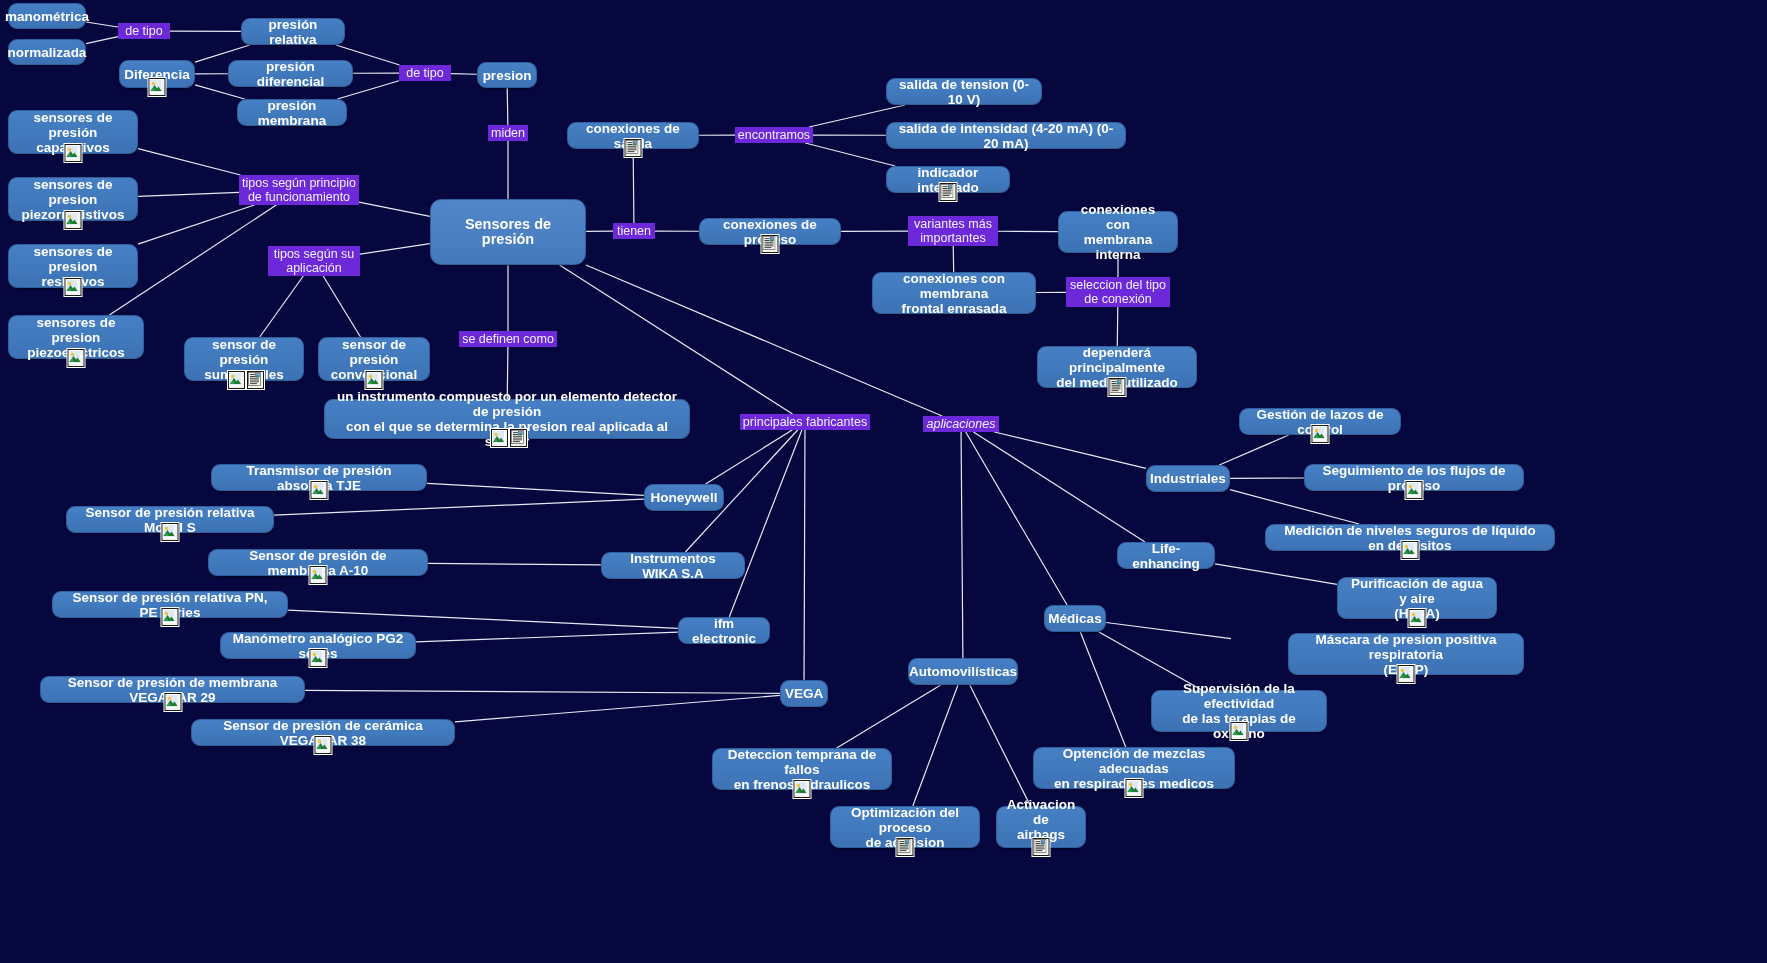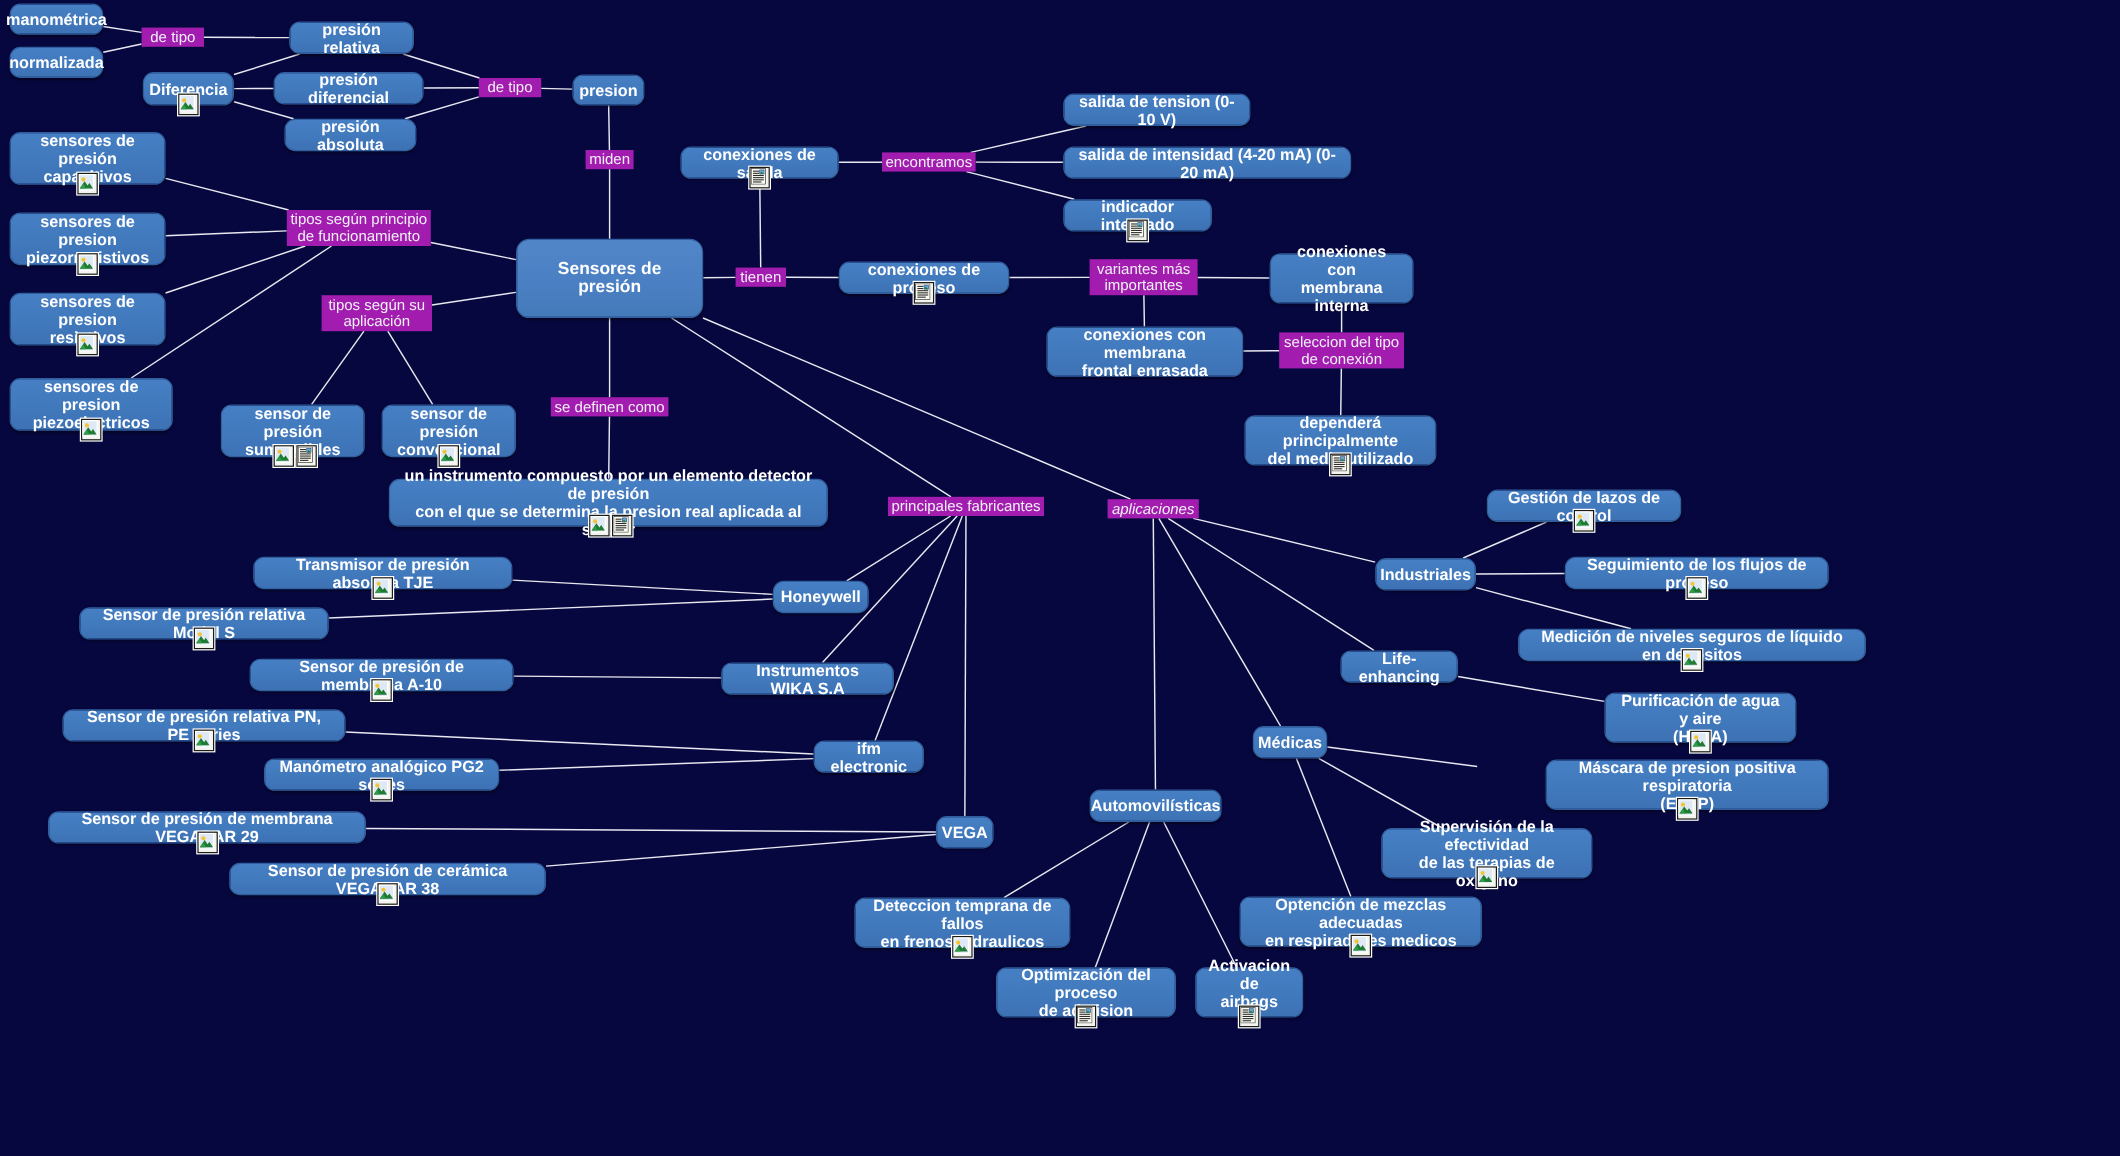--- a/index.html
+++ b/index.html
@@ -30,21 +30,21 @@
   }
   .node.central{
     background:linear-gradient(180deg,#5186c9 0%,#4a80c3 60%,#447ab9 100%);
     border-radius:11px;
     font-size:14.5px;
   }
   .linklabel{
     position:absolute;color:#f0f0f6;font-size:12.5px;line-height:14px;
     font-weight:normal;text-align:center;white-space:pre-line;
     display:flex;align-items:center;justify-content:center;
-    background:#a21caf;
+    background:#6d28d9;
   }
   .nicon{
     position:absolute;
     width:15px;height:16px;
     left:50%;transform:translateX(-50%);
     bottom:-9px;
     background:#f4f4ee;
     border:1px solid #1b1b1b;
     box-shadow:0 0 0 1px #ffffff;
     overflow:hidden;
@@ -124,21 +124,21 @@
     <div class="node" style="left: 8px; top: 39px; width: 78px; height: 26px;"><span>normalizada</span></div>
     <div class="node" style="left: 241px; top: 18px; width: 104px; height: 27px;"><span>presión relativa</span></div>
     <div class="node" style="left: 119px; top: 60px; width: 76px; height: 28px;"><span>Diferencia</span><span class="nicon"><svg width="13" height="14" viewBox="0 0 13 14">
           <rect x="0" y="0" width="13" height="14" fill="#ffffff"></rect>
           <rect x="1" y="1" width="11" height="12" fill="#dfe9f5"></rect>
           <circle cx="4" cy="4.5" r="1.7" fill="#f2c430"></circle>
           <path d="M1 12 L5 6 L7.5 9.5 L9 7.5 L12 12 Z" fill="#1f7a32"></path>
           <path d="M1 12 L4 8 L6 12 Z" fill="#2e9c46"></path>
         </svg></span></div>
     <div class="node" style="left: 228px; top: 60px; width: 125px; height: 27px;"><span>presión diferencial</span></div>
-    <div class="node" style="left: 237px; top: 99px; width: 110px; height: 27px;"><span>presión absoluta</span></div>
+    <div class="node" style="left: 237px; top: 99px; width: 110px; height: 27px;"><span>presión membrana</span></div>
     <div class="node" style="left: 477px; top: 62px; width: 60px; height: 26px;"><span>presion</span></div>
     <div class="node" style="left: 8px; top: 110px; width: 130px; height: 44px;"><span>sensores de presión
 capacitivos</span><span class="nicon"><svg width="13" height="14" viewBox="0 0 13 14">
           <rect x="0" y="0" width="13" height="14" fill="#ffffff"></rect>
           <rect x="1" y="1" width="11" height="12" fill="#dfe9f5"></rect>
           <circle cx="4" cy="4.5" r="1.7" fill="#f2c430"></circle>
           <path d="M1 12 L5 6 L7.5 9.5 L9 7.5 L12 12 Z" fill="#1f7a32"></path>
           <path d="M1 12 L4 8 L6 12 Z" fill="#2e9c46"></path>
         </svg></span></div>
     <div class="node" style="left: 8px; top: 177px; width: 130px; height: 44px;"><span>sensores de presion

